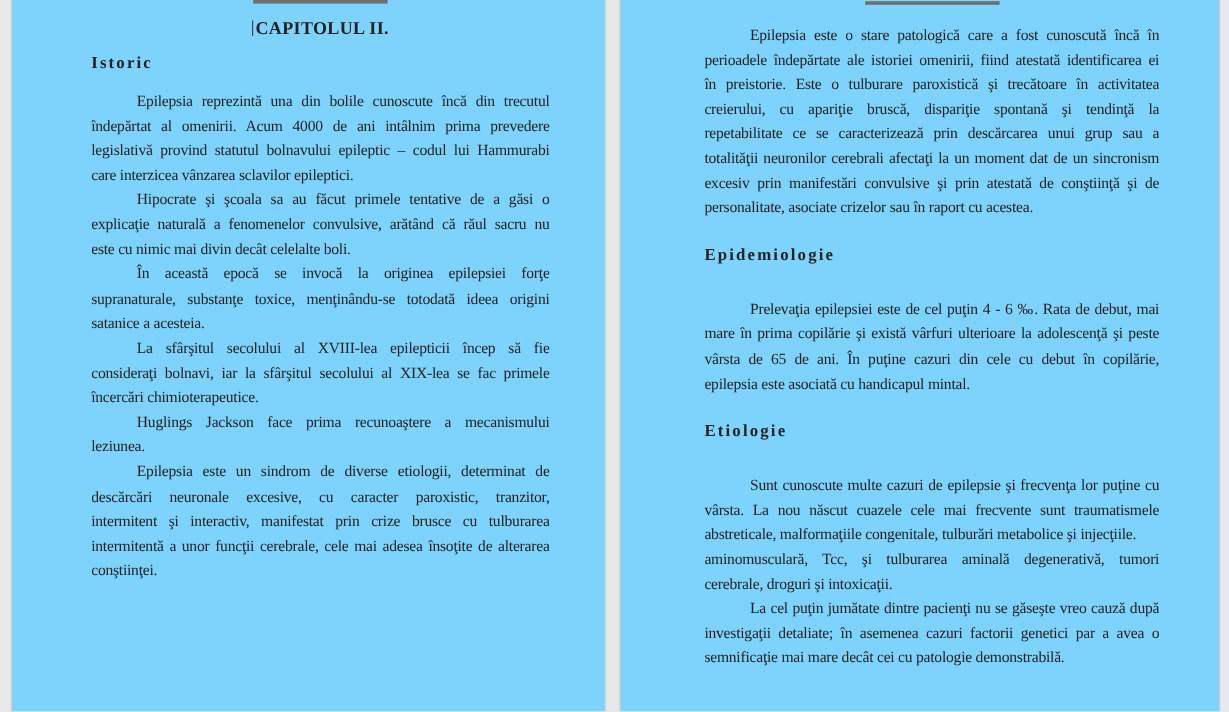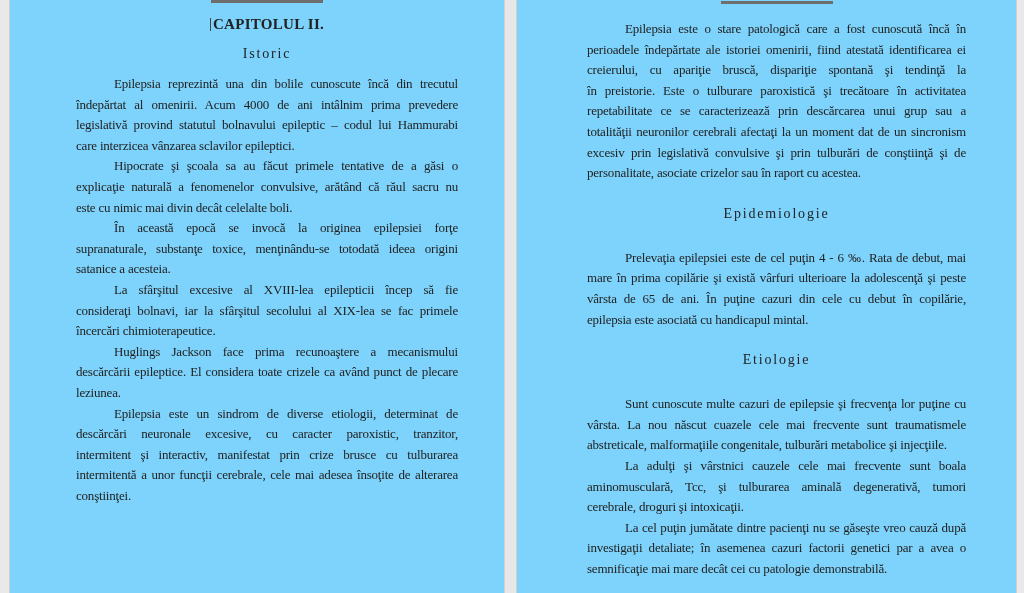--- a/index.html
+++ b/index.html
@@ -24,22 +24,22 @@
   .page-right{width:499px;padding:1px 50px 0 70px;}
   .cut-bar{height:3px;width:112px;margin:0 auto;background:#6e6e6e;}
   .page-right .cut-bar{margin-bottom:15px;}
   .block-title{
     text-align:center;font-weight:bold;font-size:15px;letter-spacing:0.3px;
     line-height:20px;margin:11px 0 0 0;
   }
   .caret{display:inline-block;width:1px;height:13px;background:#444;
     margin-right:2px;vertical-align:-2px;}
   .block-heading{
-    text-align:center;font-size:14px;letter-spacing:1.8px;
-    line-height:20px;margin:10px 0 10px 0;
+    font-size:14px;letter-spacing:1.8px;
+    line-height:20px;margin:10px 0 10px 0;font-weight:bold;
   }
   .page-right .block-heading{margin:20px 0 24px 0;}
   .page-left .para + .block-heading{margin:4px 0 25px 0;}
   .para{margin:0;}
   .line{
     line-height:20.6px;height:20.6px;overflow:hidden;
     text-align:justify;text-align-last:justify;
   }
   .line.first{text-indent:38px;}
   .line.last{text-align-last:left;}
@@ -63,67 +63,65 @@
       <div class="line first" style="">Hipocrate şi şcoala sa au făcut primele tentative de a găsi o</div>
       <div class="line" style="">explicaţie naturală a fenomenelor convulsive, arătând că răul sacru nu</div>
       <div class="line last" style="">este cu nimic mai divin decât celelalte boli.</div>
     </div>
     <div class="para">
       <div class="line first" style="">În această epocă se invocă la originea epilepsiei forţe</div>
       <div class="line" style="">supranaturale, substanţe toxice, menţinându-se totodată ideea origini</div>
       <div class="line last" style="">satanice a acesteia.</div>
     </div>
     <div class="para">
-      <div class="line first" style="">La sfârşitul excesive al XVIII-lea epilepticii încep să fie</div>
+      <div class="line first" style="">La sfârşitul secolului al XVIII-lea epilepticii încep să fie</div>
       <div class="line" style="">consideraţi bolnavi, iar la sfârşitul secolului al XIX-lea se fac primele</div>
       <div class="line last" style="">încercări chimioterapeutice.</div>
     </div>
     <div class="para">
       <div class="line first" style="">Huglings Jackson face prima recunoaştere a mecanismului</div>
-      <div class="line" style="">descărcării epileptice. El considera toate crizele ca având punct de plecare</div>
       <div class="line last" style="">leziunea.</div>
     </div>
     <div class="para">
       <div class="line first" style="">Epilepsia este un sindrom de diverse etiologii, determinat de</div>
       <div class="line" style="">descărcări neuronale excesive, cu caracter paroxistic, tranzitor,</div>
       <div class="line" style="">intermitent şi interactiv, manifestat prin crize brusce cu tulburarea</div>
       <div class="line" style="">intermitentă a unor funcţii cerebrale, cele mai adesea însoţite de alterarea</div>
       <div class="line last" style="">conştiinţei.</div>
     </div>
   </div>
 
 <div class="page-gap"></div>
 
 <div class="page page-right">
   <div class="cut-bar"></div>
 <div class="para">
       <div class="line first" style="">Epilepsia este o stare patologică care a fost cunoscută încă în</div>
       <div class="line" style="">perioadele îndepărtate ale istoriei omenirii, fiind atestată identificarea ei</div>
+      <div class="line" style="">în preistorie. Este o tulburare paroxistică şi trecătoare în activitatea</div>
       <div class="line" style="">creierului, cu apariţie bruscă, dispariţie spontană şi tendinţă la</div>
-      <div class="line" style="">în preistorie. Este o tulburare paroxistică şi trecătoare în activitatea</div>
       <div class="line" style="">repetabilitate ce se caracterizează prin descărcarea unui grup sau a</div>
       <div class="line" style="">totalităţii neuronilor cerebrali afectaţi la un moment dat de un sincronism</div>
-      <div class="line" style="">excesiv prin legislativă convulsive şi prin tulburări de conştiinţă şi de</div>
+      <div class="line" style="">excesiv prin manifestări convulsive şi prin atestată de conştiinţă şi de</div>
       <div class="line last" style="">personalitate, asociate crizelor sau în raport cu acestea.</div>
     </div>
     <div class="block-heading">Epidemiologie</div>
     <div class="para">
       <div class="line first" style="">Prelevaţia epilepsiei este de cel puţin 4 - 6 ‰. Rata de debut, mai</div>
       <div class="line" style="">mare în prima copilărie şi există vârfuri ulterioare la adolescenţă şi peste</div>
       <div class="line" style="">vârsta de 65 de ani. În puţine cazuri din cele cu debut în copilărie,</div>
       <div class="line last" style="">epilepsia este asociată cu handicapul mintal.</div>
     </div>
     <div class="block-heading">Etiologie</div>
     <div class="para">
       <div class="line first" style="">Sunt cunoscute multe cazuri de epilepsie şi frecvenţa lor puţine cu</div>
       <div class="line" style="">vârsta. La nou născut cuazele cele mai frecvente sunt traumatismele</div>
       <div class="line last" style="">abstreticale, malformaţiile congenitale, tulburări metabolice şi injecţiile.</div>
     </div>
     <div class="para">
-      <div class="line first" style="">La adulţi şi vârstnici cauzele cele mai frecvente sunt boala</div>
       <div class="line" style="">aminomusculară, Tcc, şi tulburarea aminală degenerativă, tumori</div>
       <div class="line last" style="">cerebrale, droguri şi intoxicaţii.</div>
     </div>
     <div class="para">
       <div class="line first" style="">La cel puţin jumătate dintre pacienţi nu se găseşte vreo cauză după</div>
       <div class="line" style="">investigaţii detaliate; în asemenea cazuri factorii genetici par a avea o</div>
       <div class="line last" style="">semnificaţie mai mare decât cei cu patologie demonstrabilă.</div>
     </div>
   </div>
 

